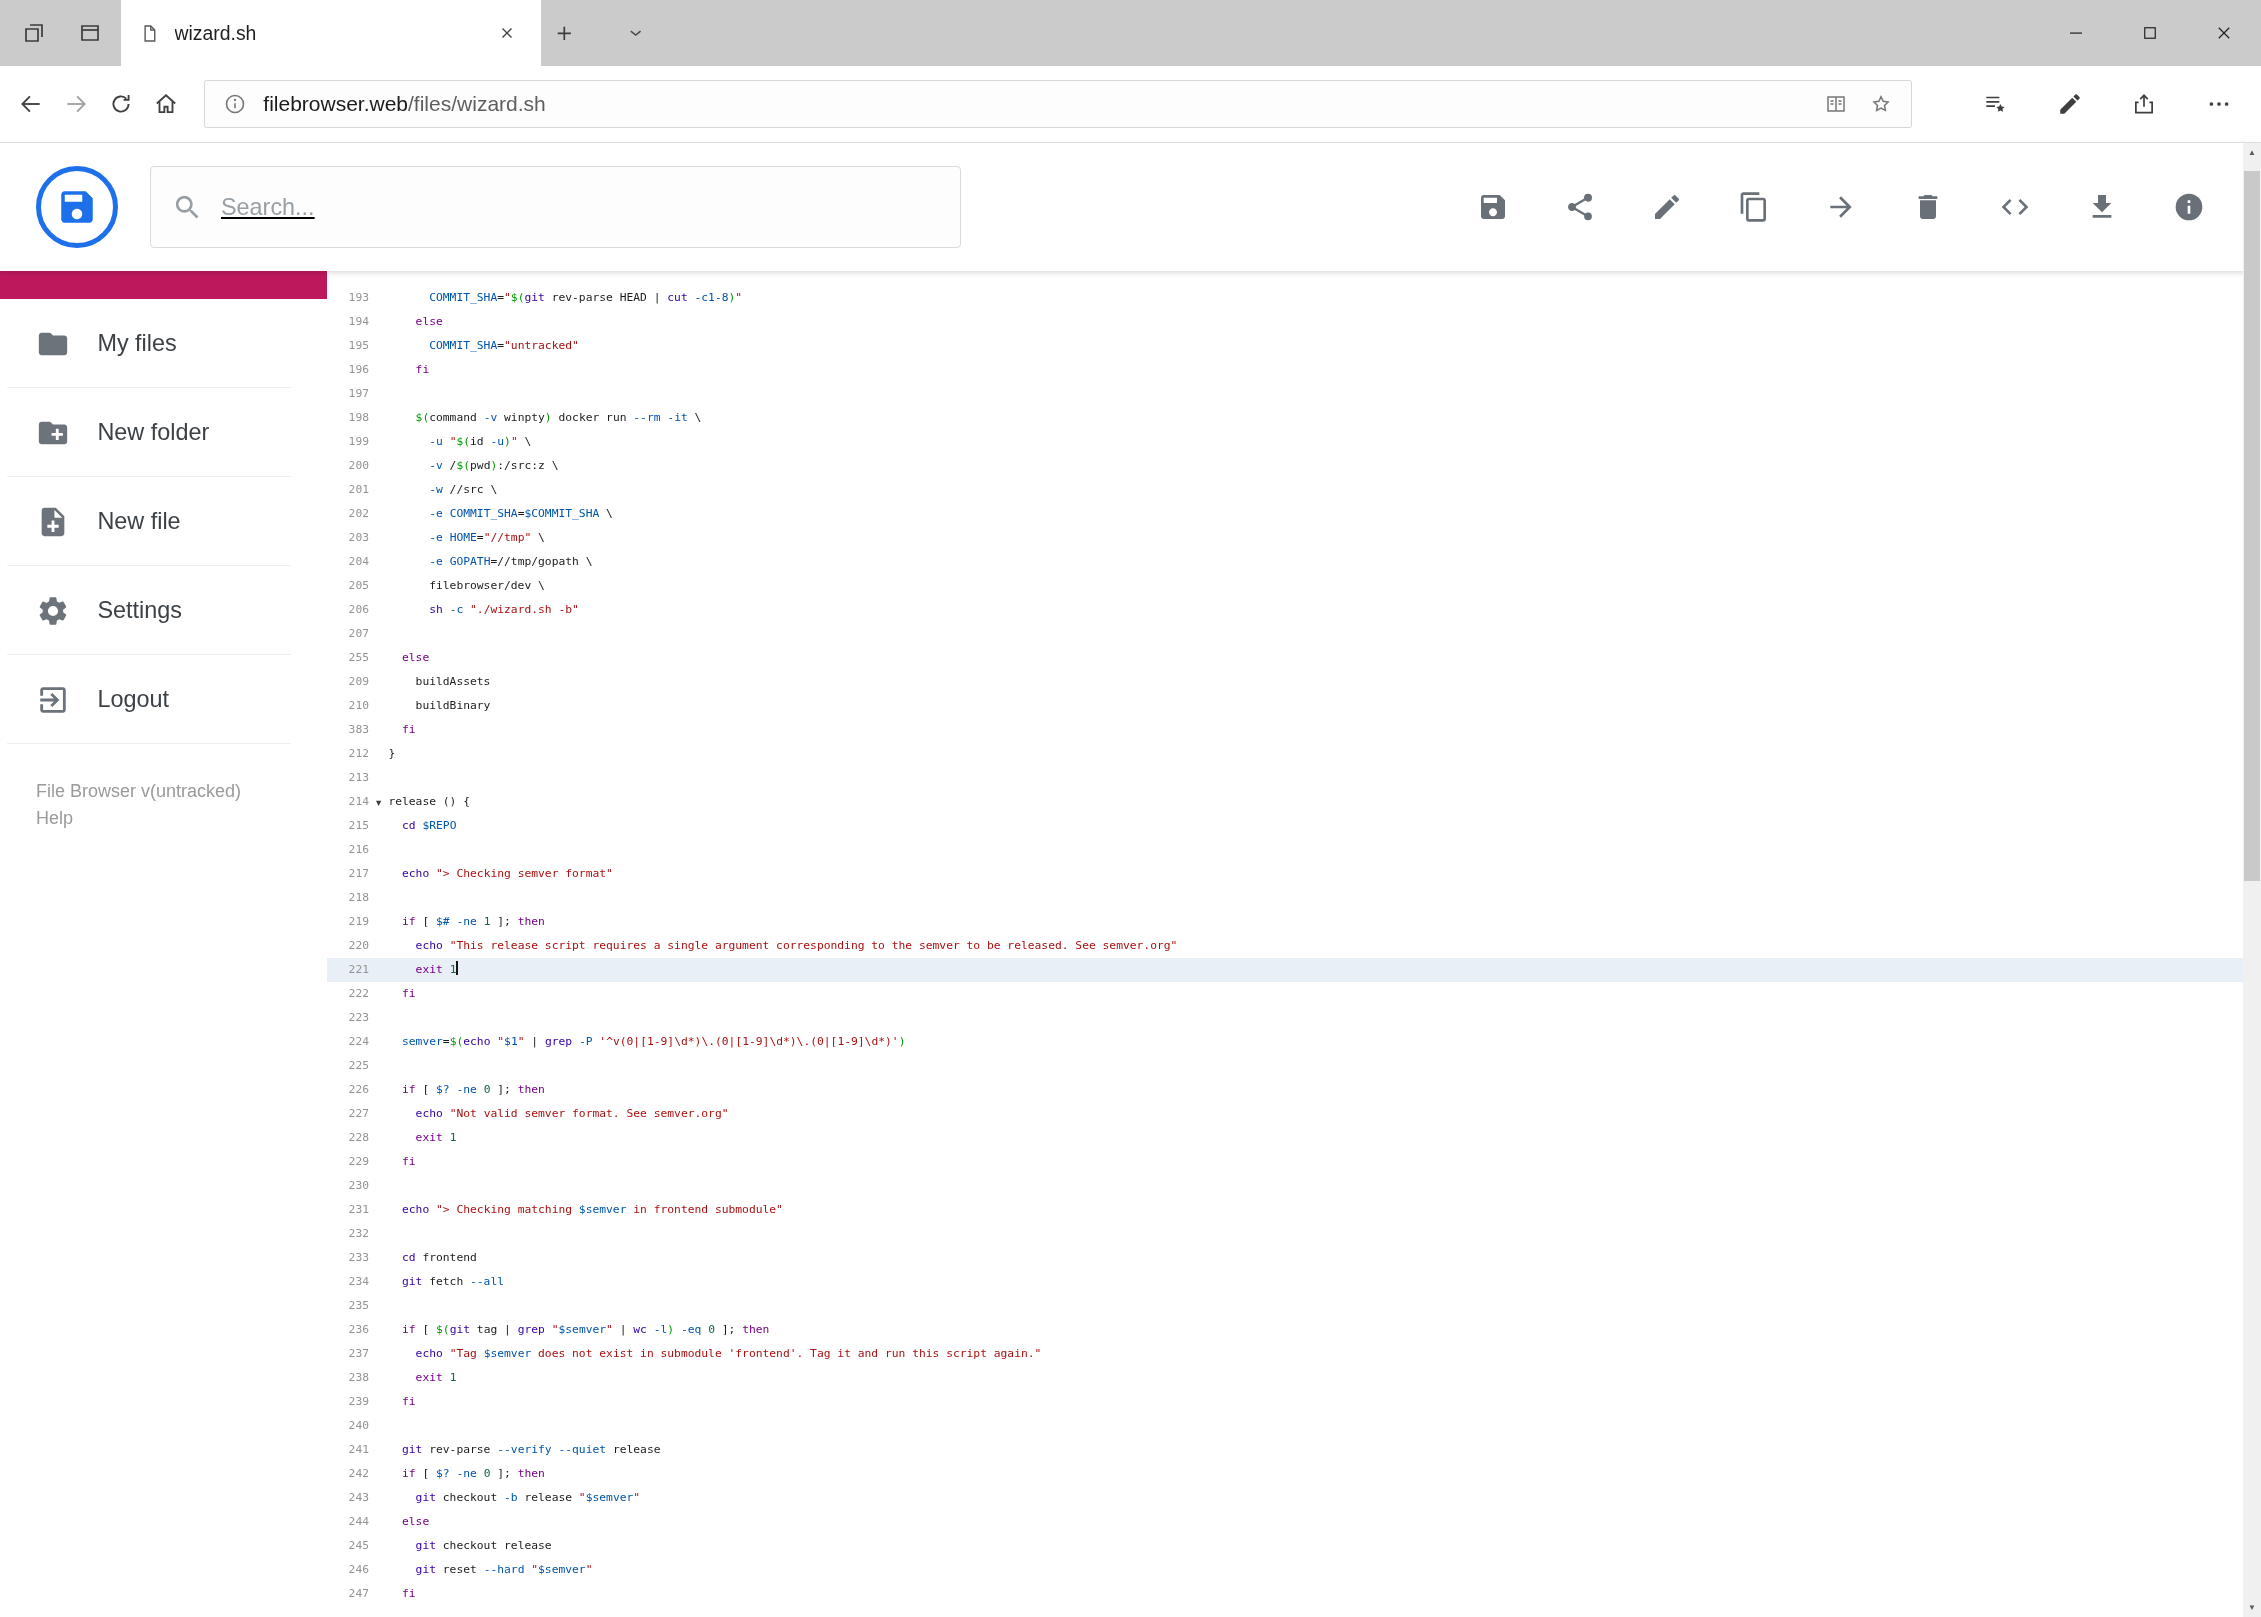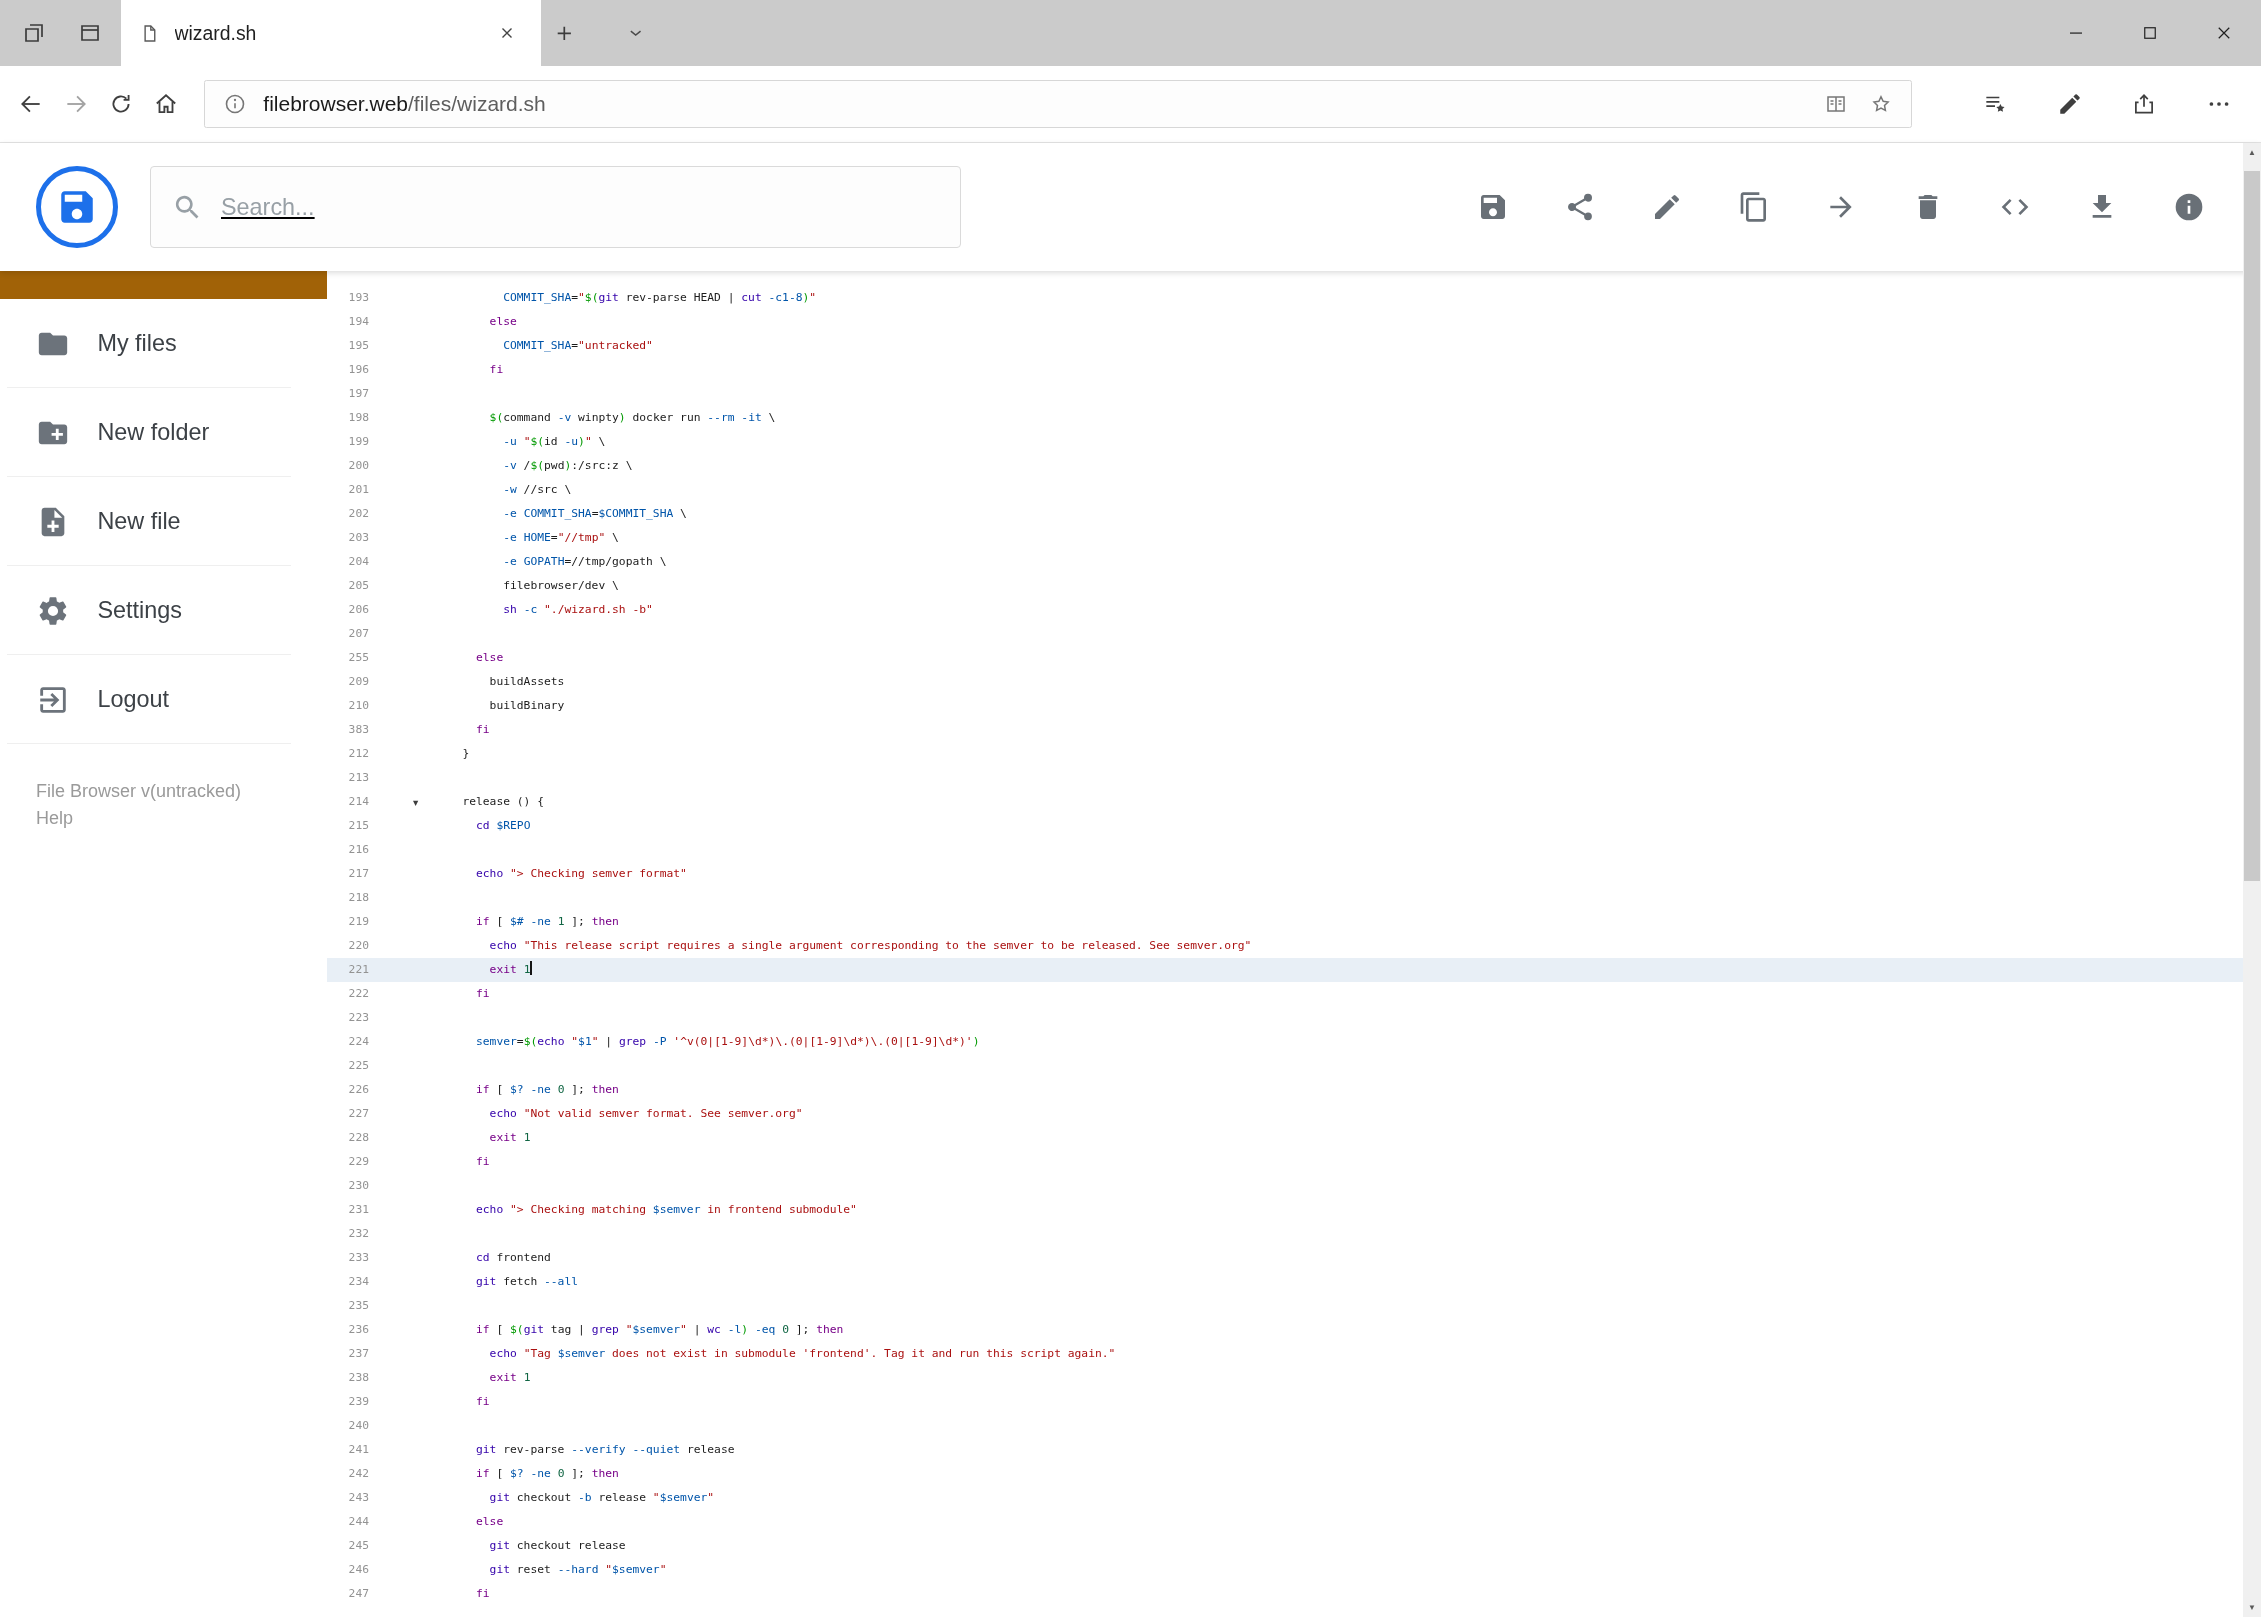--- a/index.html
+++ b/index.html
@@ -1,18 +1,18 @@
 <!DOCTYPE html>
 <html style="font-size:13px"><head>
 <meta charset="utf-8">
 <style>
   * { margin:0; padding:0; box-sizing:border-box; }
   html,body { background:#888; }
   .window {
-    position:relative; width:2261px; height:1617px; background:#a16207;
+    position:relative; width:2261px; height:1617px; background:#be185d;
     font-family:"Liberation Sans", sans-serif; overflow:hidden;
   }
   
   .tabbar { height:66px; background:#cbcbcb; display:flex; align-items:stretch; }
   .sys-icons { display:flex; align-items:center; padding-left:11.3px; width:121px; gap:11.3px; color:#3c3c3c; }
   .sys-btn { width:45px; height:45px; display:grid; place-items:center; }
   .tab { width:420px; background:#fff; display:flex; align-items:center; padding:0 18px; gap:14.5px; }
   .tab-title { font-size:19.4px; color:#1f1f1f; flex:1; white-space:nowrap; overflow:hidden; }
   .tab-doc { color:#5a5a5a; }
   .tab-close { color:#444; display:grid; place-items:center; width:32px; height:32px; }
@@ -59,21 +59,21 @@
   .body { display:flex; height:1347px; margin-right:18px; }
   .sidebar { width:327px; background:#fff; flex:0 0 auto;margin-top:28px; }
   .side-item { height:89px; display:flex; align-items:center; gap:27.4px; padding-left:36px; position:relative; color:#6c737b; }
   .side-item::after { content:""; position:absolute; left:6.5px; right:36px; bottom:0; border-bottom:0.8px solid #efefef; }
   .side-label { font-size:23.4px; color:#3c4146; }
   .side-ico { width:34px; height:34px; display:grid; place-items:center; }
   .side-footer { margin-top:34px; padding-left:36px; font-size:18px; color:#9a9a9a; line-height:27.4px; }
   .side-footer .help { color:#9a9a9a; }
   
   .editor-pane { flex:1; background:#fff; padding-top:14.5px; overflow:hidden; font-family:"DejaVu Sans Mono", monospace; }
-  .cm-line { height:24px; line-height:24px; display:flex; font-size:11.3px; color:#1c1c1c;gap:37px; }
+  .cm-line { height:24px; line-height:24px; display:flex; font-size:11.3px; color:#1c1c1c; }
   .cm-line.active { background:#e8eff6; }
   .ln { flex:0 0 42px; text-align:right; color:#939393; }
   .fold { flex:0 0 19.4px; text-align:center; color:#3c3c3c; font-size:10.5px; font-family:"DejaVu Sans", sans-serif; }
   .lc { white-space:pre; flex:1; }
   .tok-keyword { color:#708; }
   .tok-builtin { color:#30a; }
   .tok-string { color:#a11; }
   .tok-def { color:#05a; }
   .tok-attribute { color:#05a; }
   .tok-number { color:#164; }

